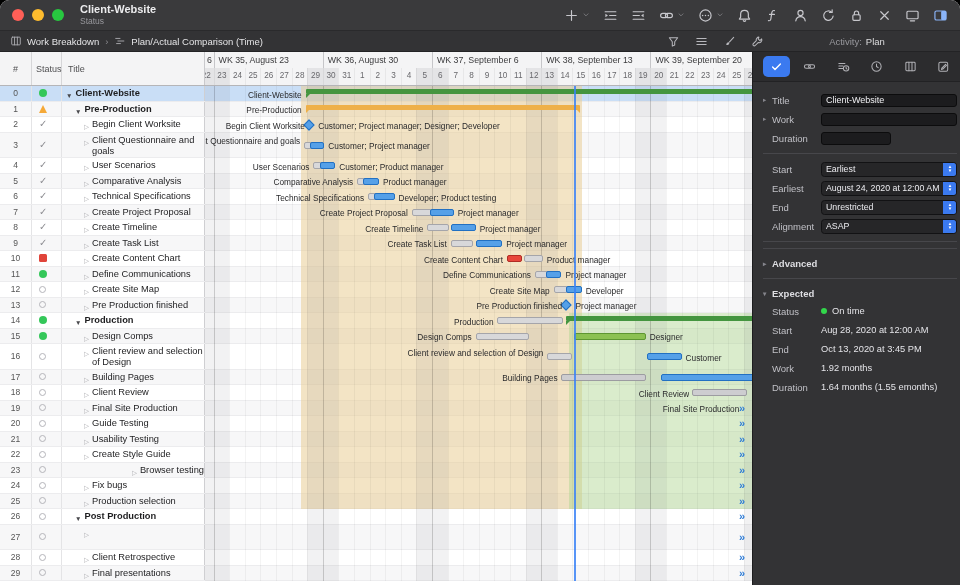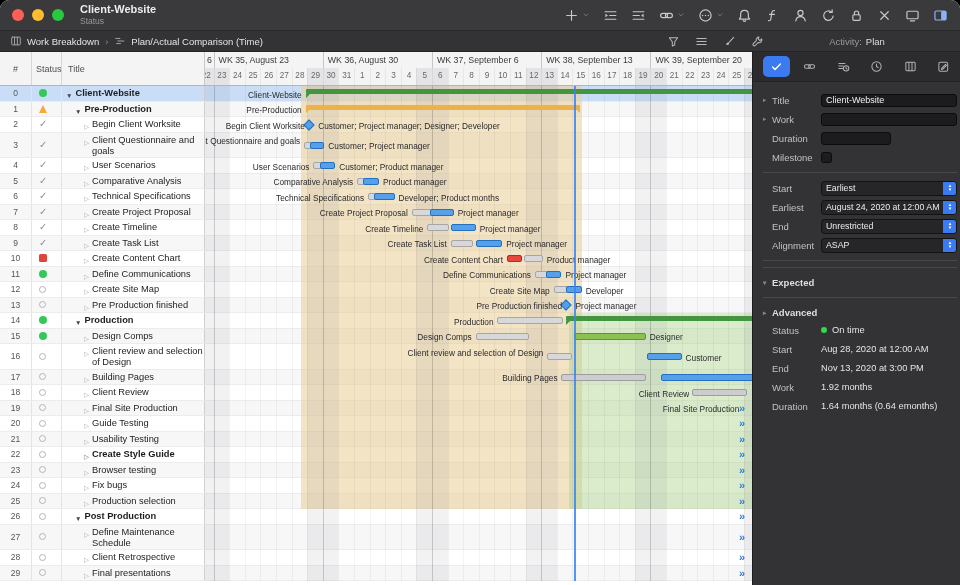--- a/index.html
+++ b/index.html
@@ -565,32 +565,32 @@
                 <span class="tri leaf">▷</span>
                 <span>Usability Testing</span>
               </div>
               <div class="c-fill"></div>
             </div>
             <div class="row" style="height: 15.5px;">
               <div class="c-num">22</div>
               <div class="c-status">
                 <span class="st st-empty"></span>
               </div>
-              <div class="c-title" style="padding-left: 22px; font-weight: bold;">
+              <div class="c-title" style="padding-left: 22px;">
                 <span class="tri leaf">▷</span>
                 <span>Create Style Guide</span>
               </div>
               <div class="c-fill"></div>
             </div>
             <div class="row alt" style="height: 15.5px;">
               <div class="c-num">23</div>
               <div class="c-status">
                 <span class="st st-empty"></span>
               </div>
-              <div class="c-title" style="padding-left: 22px;">
+              <div class="c-title" style="padding-left: 22px; justify-content: flex-end;">
                 <span class="tri leaf">▷</span>
                 <span>Browser testing</span>
               </div>
               <div class="c-fill"></div>
             </div>
             <div class="row" style="height: 15.5px;">
               <div class="c-num">24</div>
               <div class="c-status">
                 <span class="st st-empty"></span>
               </div>
@@ -622,21 +622,20 @@
               </div>
               <div class="c-fill"></div>
             </div>
             <div class="row alt" style="height: 25.5px;">
               <div class="c-num">27</div>
               <div class="c-status">
                 <span class="st st-empty"></span>
               </div>
               <div class="c-title" style="padding-left: 22px;">
                 <span class="tri leaf">▷</span>
-                <span>Define Maintenance Schedule</span>
               </div>
               <div class="c-fill"></div>
             </div>
             <div class="row" style="height: 15.5px;">
               <div class="c-num">28</div>
               <div class="c-status">
                 <span class="st st-empty"></span>
               </div>
               <div class="c-title" style="padding-left: 22px;">
                 <span class="tri leaf">▷</span>
@@ -713,21 +712,21 @@
             <div class="bar blue" style="left: 105.28px; width: 14.04px; top: 55.75px;"></div>
             <div class="blabel" style="left: 123.32px; top: 55.25px;">Customer; Project manager</div>
             <div class="ghostb" style="left: 108.4px; width: 15.6px; top: 76.25px;"></div>
             <div class="bar blue" style="left: 114.64px; width: 15.6px; top: 76.25px;"></div>
             <div class="blabel" style="left: 134.24px; top: 75.75px;">Customer; Product manager</div>
             <div class="ghostb" style="left: 152.08px; width: 15.6px; top: 91.75px;"></div>
             <div class="bar blue" style="left: 158.32px; width: 15.6px; top: 91.75px;"></div>
             <div class="blabel" style="left: 177.92px; top: 91.25px;">Product manager</div>
             <div class="ghostb" style="left: 163px; width: 20.28px; top: 107.25px;"></div>
             <div class="bar blue" style="left: 169.24px; width: 20.28px; top: 107.25px;"></div>
-            <div class="blabel" style="left: 193.52px; top: 106.75px;">Developer; Product months</div>
+            <div class="blabel" style="left: 193.52px; top: 106.75px;">Developer; Product testing</div>
             <div class="ghostb" style="left: 206.68px; width: 20.28px; top: 122.75px;"></div>
             <div class="bar blue" style="left: 225.4px; width: 23.4px; top: 122.75px;"></div>
             <div class="blabel" style="left: 252.8px; top: 122.25px;">Project manager</div>
             <div class="ghostb" style="left: 222.28px; width: 21.84px; top: 138.25px;"></div>
             <div class="bar blue" style="left: 245.68px; width: 24.96px; top: 138.25px;"></div>
             <div class="blabel" style="left: 274.64px; top: 137.75px;">Project manager</div>
             <div class="ghostb" style="left: 245.68px; width: 21.84px; top: 153.75px;"></div>
             <div class="bar blue" style="left: 270.64px; width: 26.52px; top: 153.75px;"></div>
             <div class="blabel" style="left: 301.16px; top: 153.25px;">Project manager</div>
             <div class="ghostb" style="left: 319px; width: 18.72px; top: 169.25px;"></div>
@@ -847,29 +846,20 @@
           </div>
           <div class="frow">
             <div class="flabel">
               <span class="farrow"></span>
               <span>Duration</span>
             </div>
             <div class="fctl">
               <div class="inp small"></div>
             </div>
           </div>
-          <div class="frow">
-            <div class="flabel">
-              <span class="farrow"></span>
-              <span>Milestone</span>
-            </div>
-            <div class="fctl">
-              <div class="chk"></div>
-            </div>
-          </div>
           <div class="fdiv"></div>
           <div class="frow">
             <div class="flabel">
               <span class="farrow"></span>
               <span>Start</span>
             </div>
             <div class="fctl">
               <div class="pop">
                 <span class="pop-txt">Earliest</span>
                 <span class="pop-cap">
@@ -919,27 +909,27 @@
                 <span class="pop-txt">ASAP</span>
                 <span class="pop-cap">
                   <span>▲</span>
                   <span>▼</span>
                 </span>
               </div>
             </div>
           </div>
           <div class="fdiv"></div>
           <div class="fsection">
+            <span class="farrow">▸</span>
+            <span>Advanced</span>
+          </div>
+          <div class="fsection">
             <span class="farrow">▾</span>
             <span>Expected</span>
           </div>
-          <div class="fsection">
-            <span class="farrow">▸</span>
-            <span>Advanced</span>
-          </div>
           <div class="frow">
             <div class="flabel">
               <span class="farrow"></span>
               <span>Status</span>
             </div>
             <div class="fctl">
               <div class="sdot"></div>
               <div class="ftext">On time</div>
             </div>
           </div>
@@ -951,37 +941,37 @@
             <div class="fctl">
               <div class="ftext">Aug 28, 2020 at 12:00 AM</div>
             </div>
           </div>
           <div class="frow">
             <div class="flabel">
               <span class="farrow"></span>
               <span>End</span>
             </div>
             <div class="fctl">
-              <div class="ftext">Nov 13, 2020 at 3:00 PM</div>
+              <div class="ftext">Oct 13, 2020 at 3:45 PM</div>
             </div>
           </div>
           <div class="frow">
             <div class="flabel">
               <span class="farrow"></span>
               <span>Work</span>
             </div>
             <div class="fctl">
               <div class="ftext">1.92 months</div>
             </div>
           </div>
           <div class="frow">
             <div class="flabel">
               <span class="farrow"></span>
               <span>Duration</span>
             </div>
             <div class="fctl">
-              <div class="ftext">1.64 months (0.64 emonths)</div>
+              <div class="ftext">1.64 months (1.55 emonths)</div>
             </div>
           </div>
         </div>
     </aside>
   </div>
 </div>
 
 </body></html>

